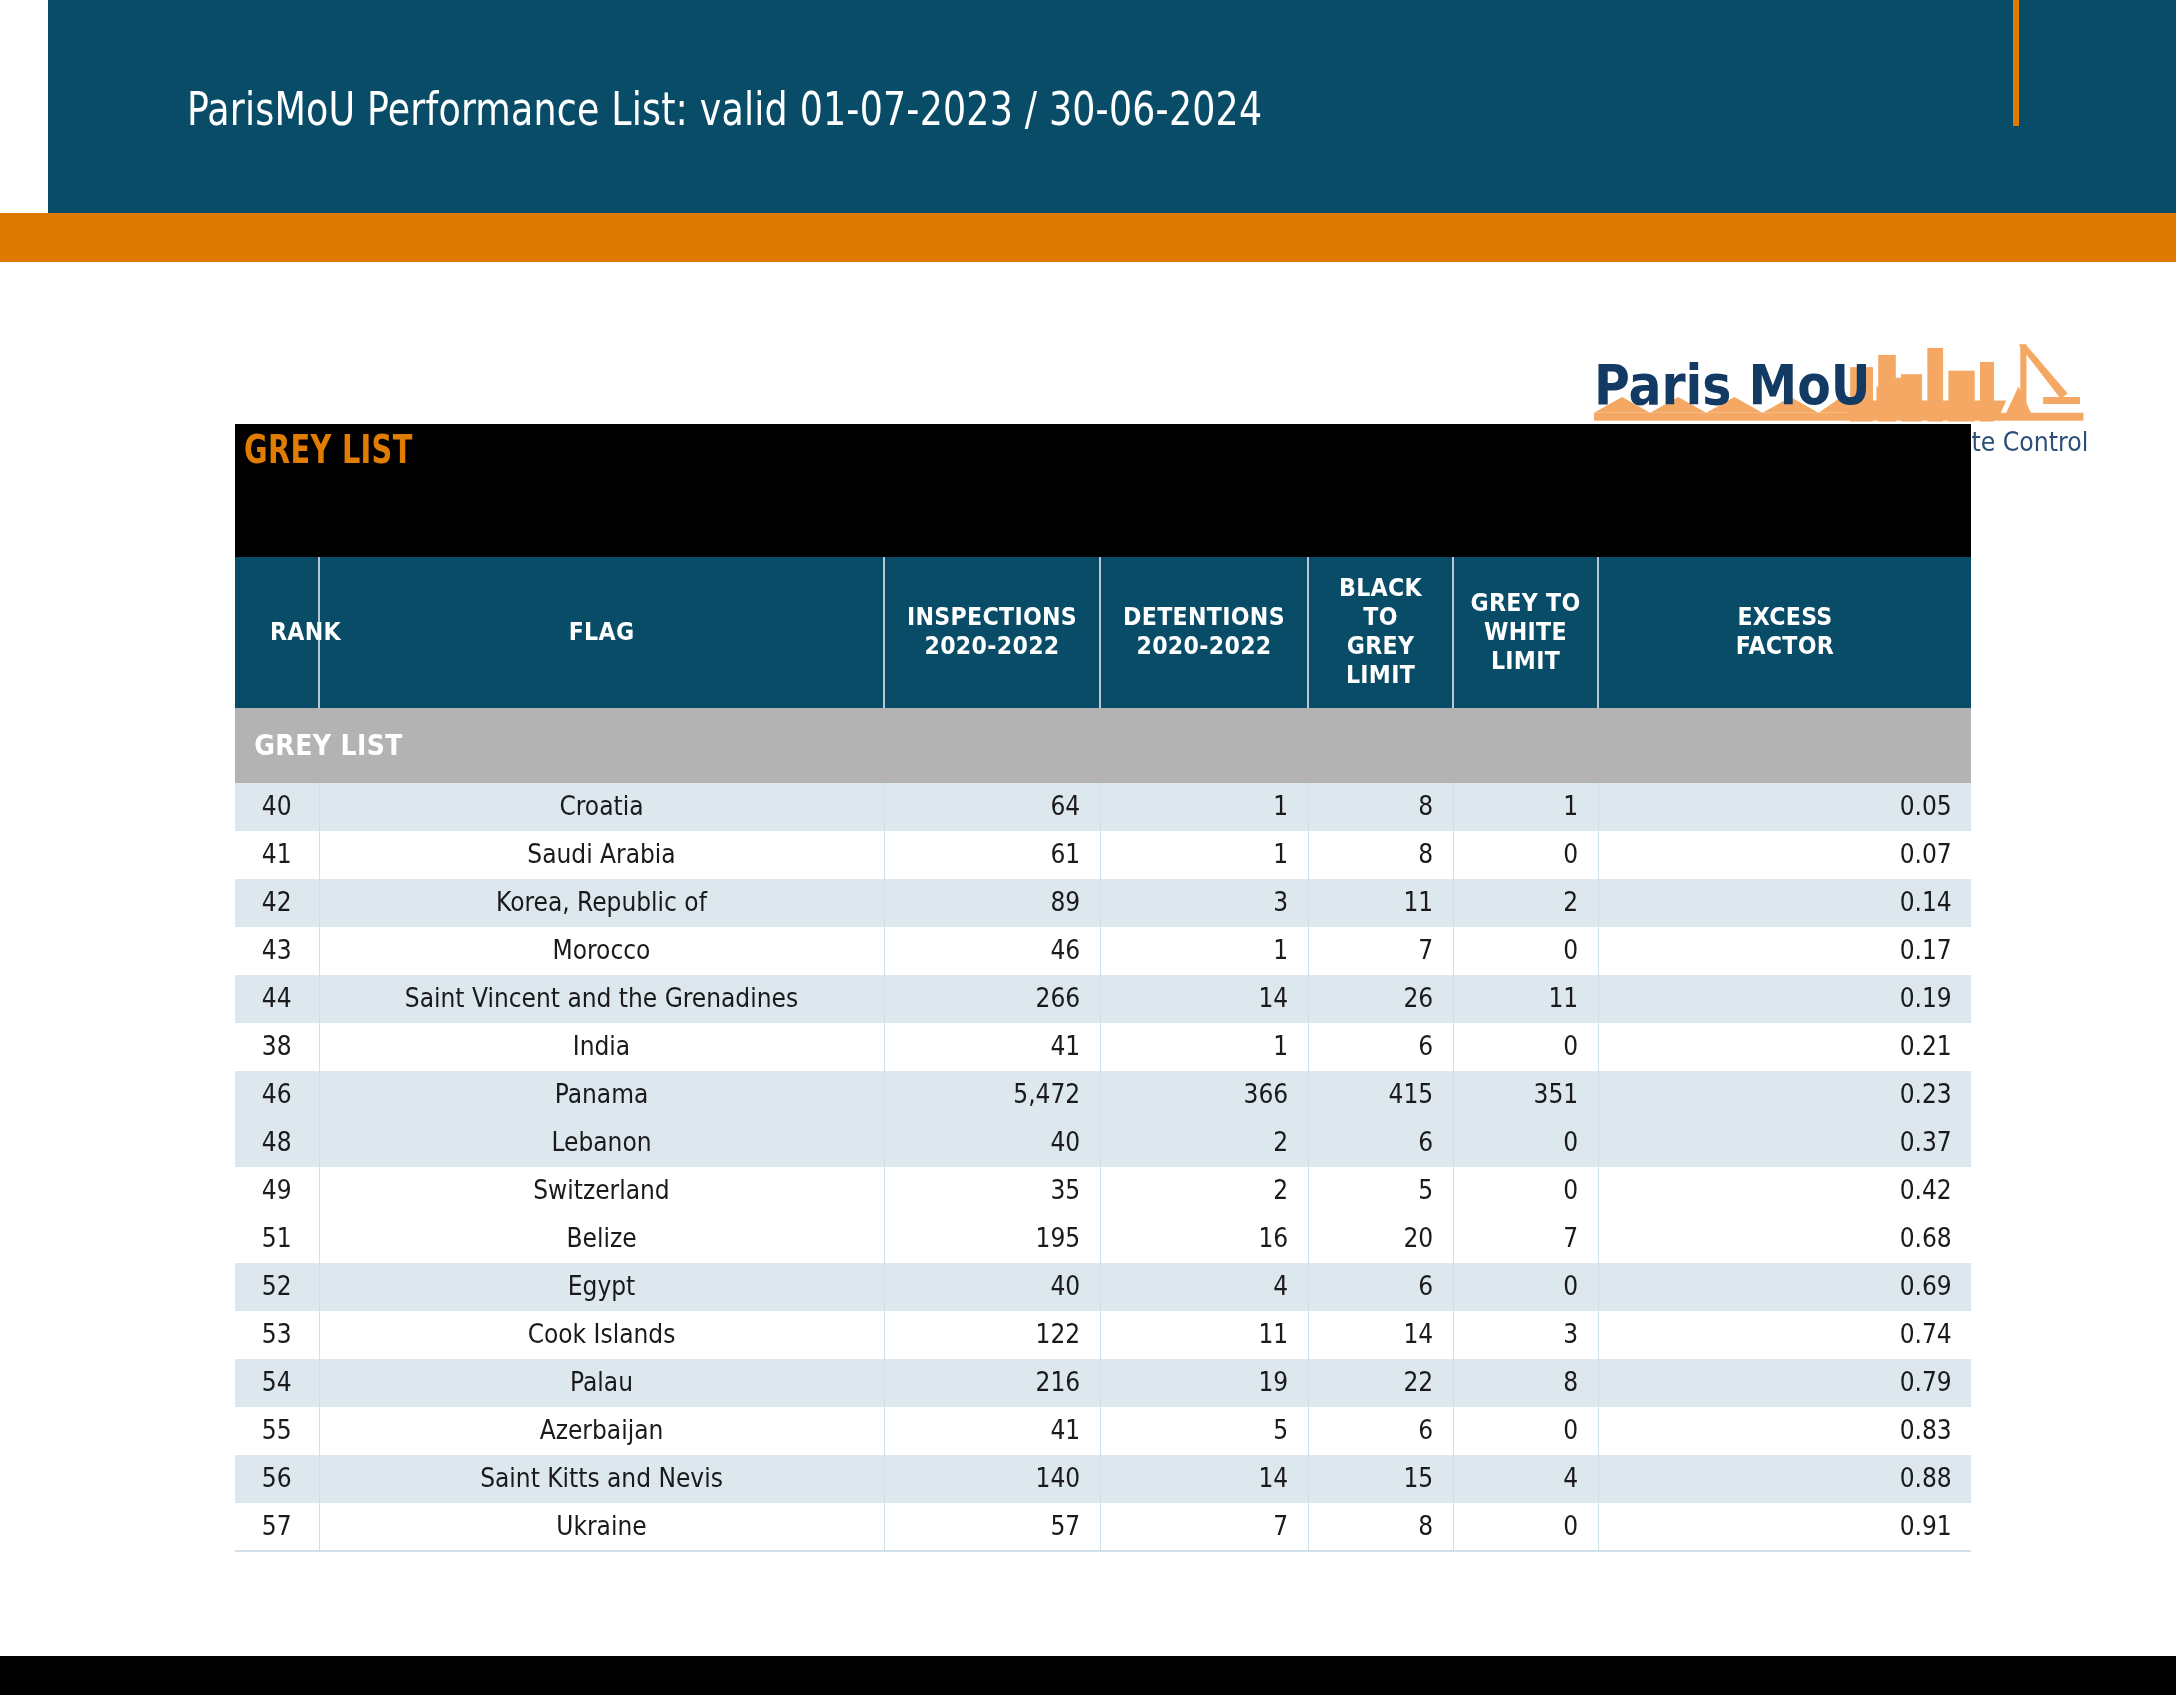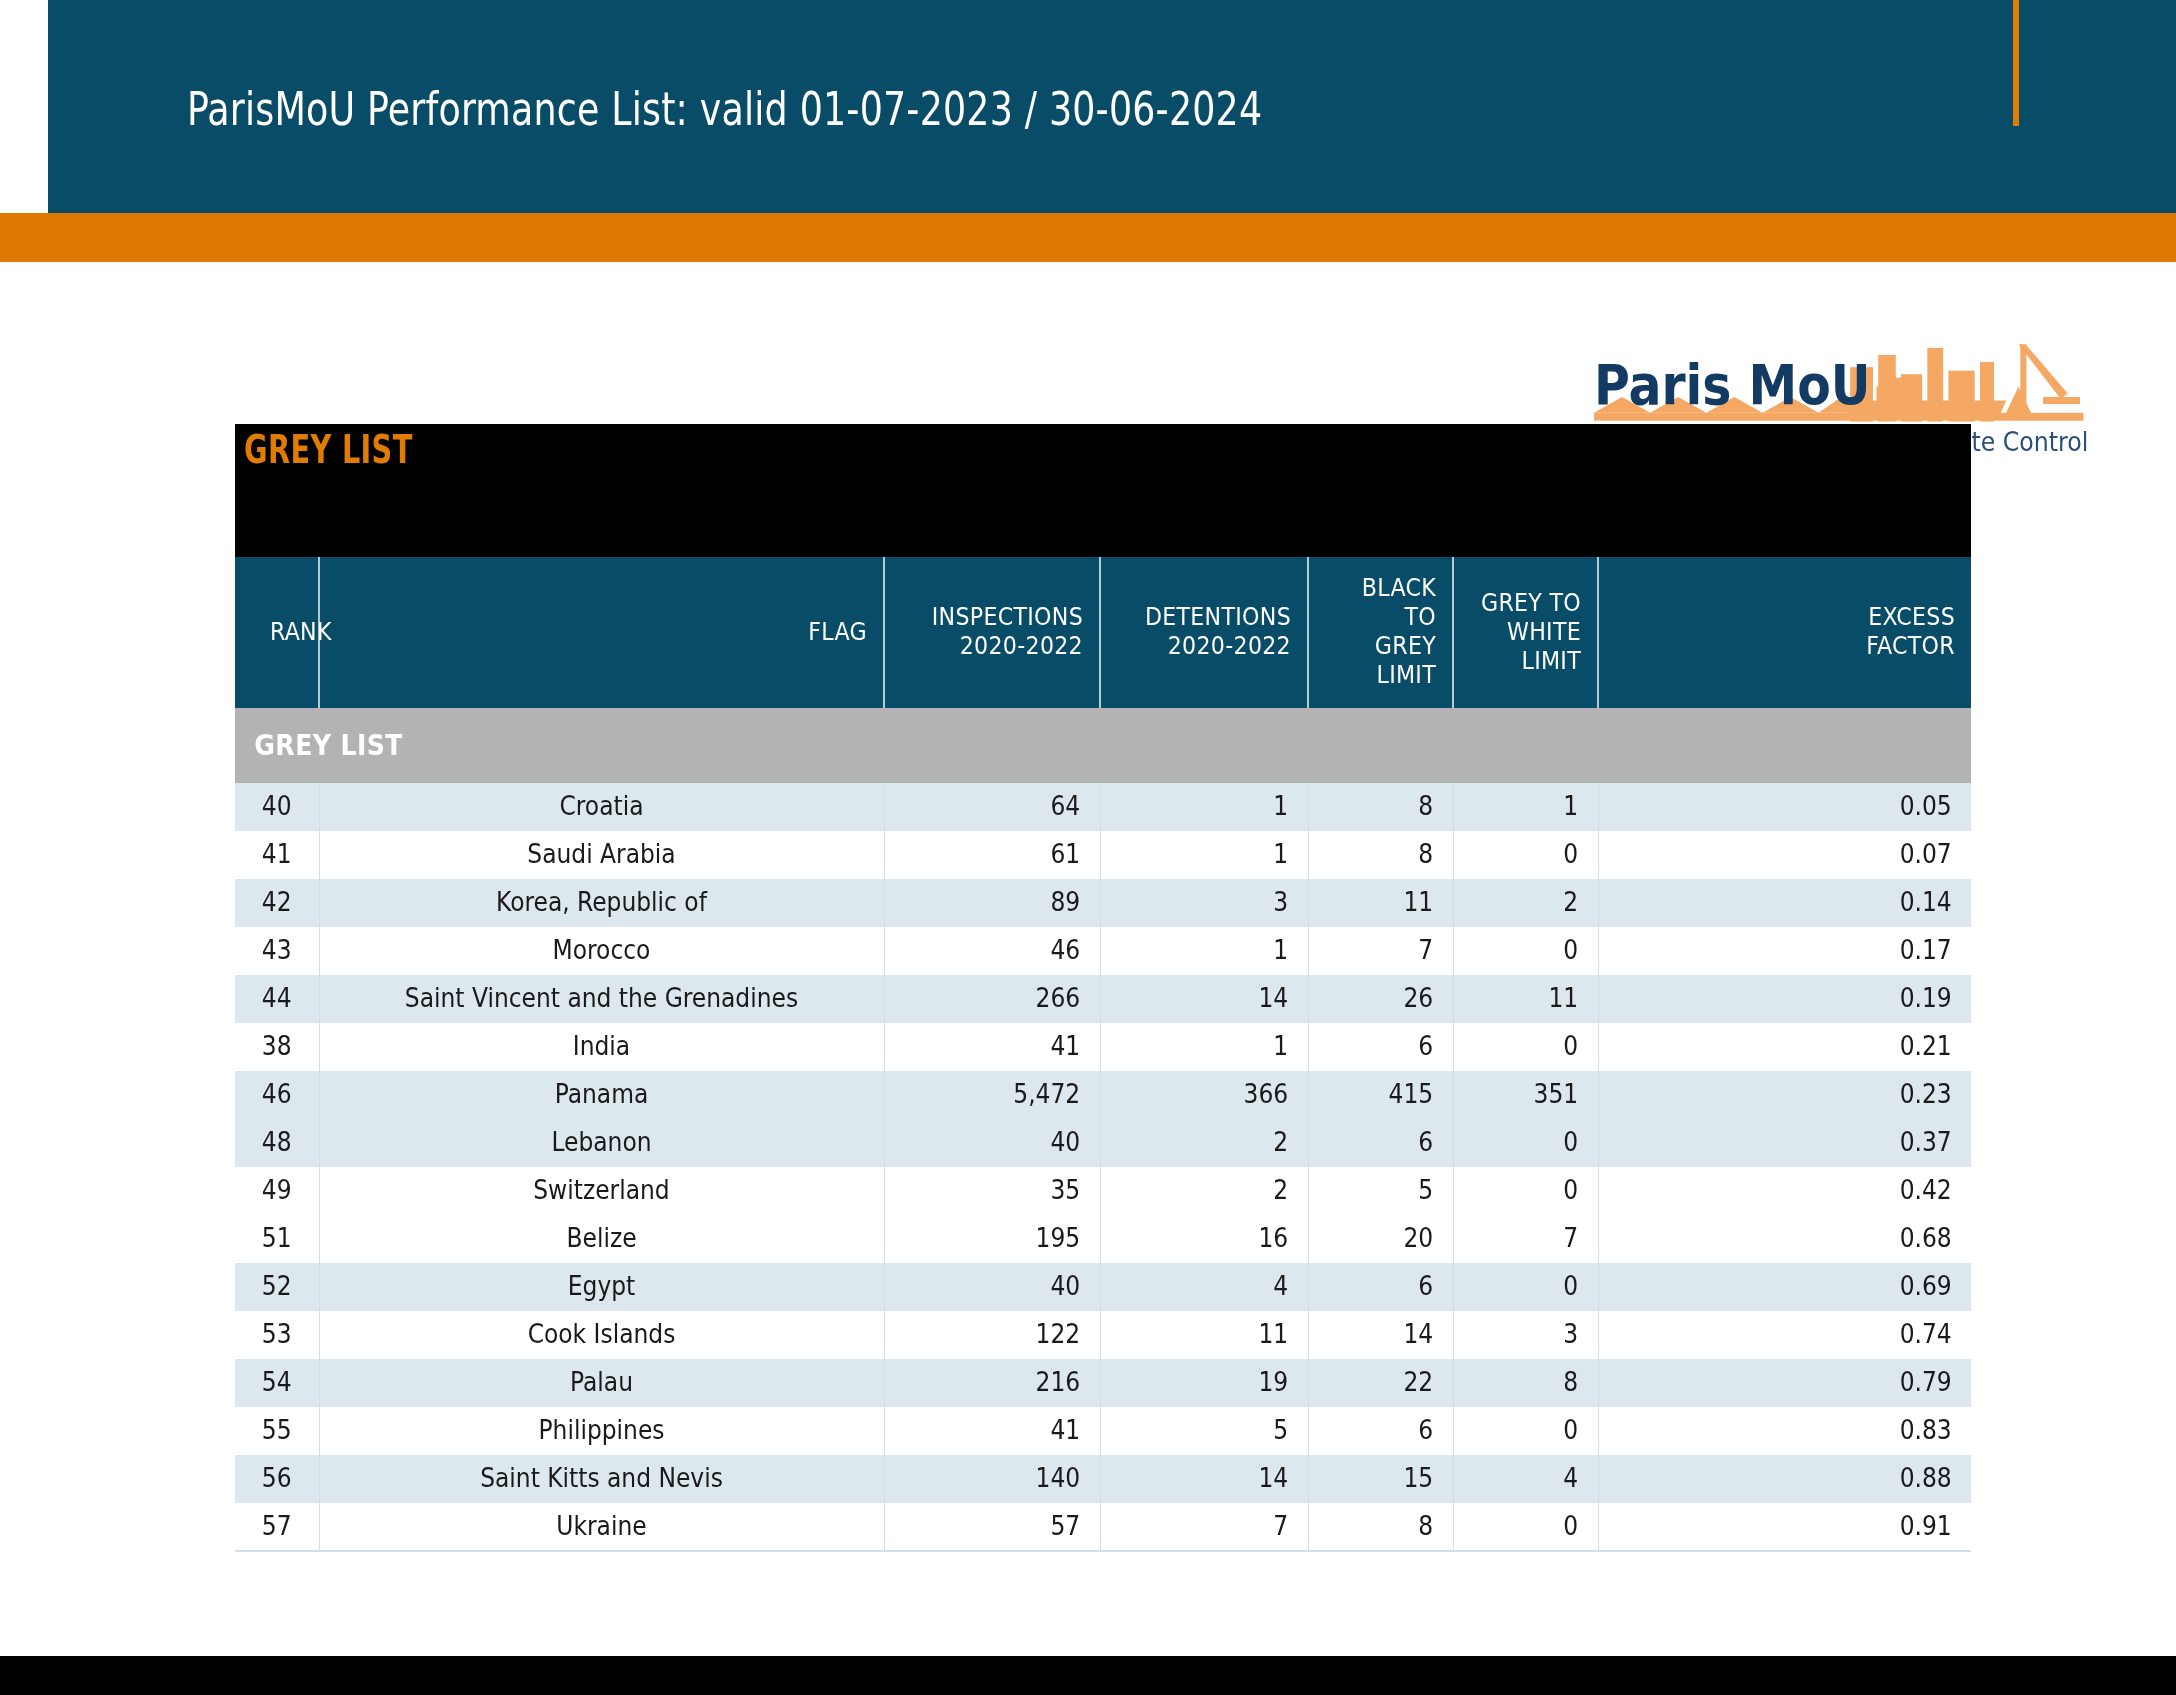--- a/index.html
+++ b/index.html
@@ -100,22 +100,22 @@
     border-collapse: collapse;
     width: 1736px;
     table-layout: fixed;
   }
   
   thead th {
     background: #084c68;
     color: #ffffff;
     font-size: 24.6px;
     line-height: 29px;
-    font-weight: 400;
-    text-align: right;
+    font-weight: 700;
+    text-align: center;
     vertical-align: middle;
     padding: 16px 16px 19.3px 16px;
     height: 91px;
     box-sizing: border-box;
     border-right: 2.6px solid #b6c8d2;
     font-family: "DejaVu Sans Condensed", "Liberation Sans Narrow", "Liberation Sans", sans-serif;
     letter-spacing: 0.3px;
   }
   thead th:last-child { border-right: none; }
   thead th.th-rank { padding-left: 35px; }
@@ -369,21 +369,21 @@
           <td class="c-rank">54</td>
           <td class="c-flag">Palau</td>
           <td class="c-num">216</td>
           <td class="c-num">19</td>
           <td class="c-num">22</td>
           <td class="c-num">8</td>
           <td class="c-num">0.79</td>
         </tr>
         <tr class="data-row plain">
           <td class="c-rank">55</td>
-          <td class="c-flag">Philippines</td>
+          <td class="c-flag">Azerbaijan</td>
           <td class="c-num">41</td>
           <td class="c-num">5</td>
           <td class="c-num">6</td>
           <td class="c-num">0</td>
           <td class="c-num">0.83</td>
         </tr>
         <tr class="data-row alt">
           <td class="c-rank">56</td>
           <td class="c-flag">Saint Kitts and Nevis</td>
           <td class="c-num">140</td>

